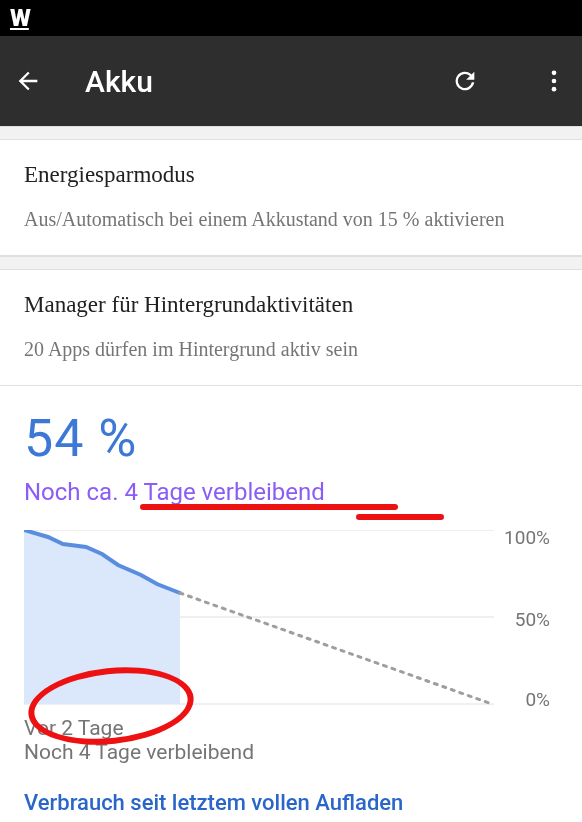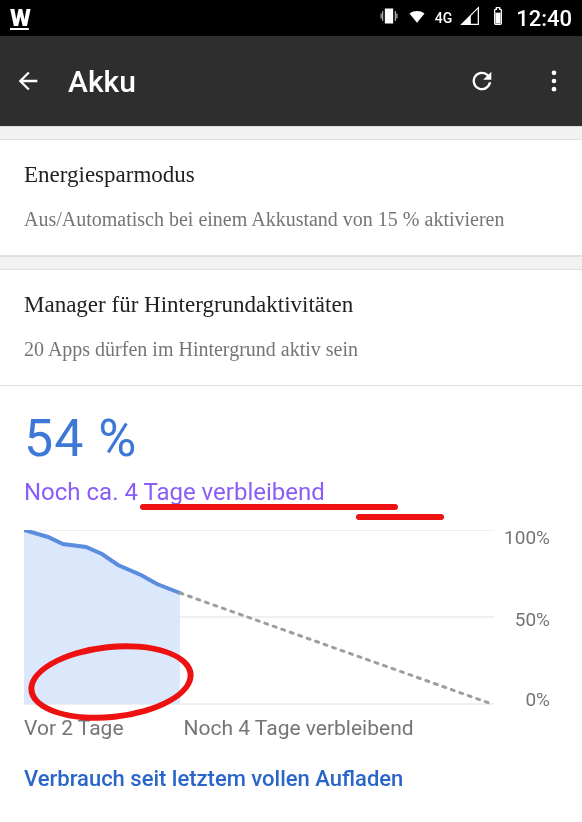--- a/index.html
+++ b/index.html
@@ -5,21 +5,21 @@
   * { margin: 0; padding: 0; box-sizing: border-box; }
   html, body { width: 582px; height: 822px; font-family: Roboto, "Helvetica Neue", Arial, sans-serif; background: #fff; color: #212121; overflow: hidden; }
   
   .status-bar { height: 36px; background: #000; color: #fff; display: flex; align-items: center; justify-content: space-between; padding: 0 10px; font-size: 20px; }
   .status-left { display: flex; align-items: center; gap: 6px; }
   .status-right { display: flex; align-items: center; gap: 8px; }
   .w-logo { font-weight: 900; font-size: 24px; letter-spacing: -2px; text-decoration: underline; text-underline-offset: 2px; }
   .clock { font-size: 22px; font-weight: 500; }
   .icon-svg { width: 20px; height: 20px; }
   
-  .header { height: 90px; background: #2e2e2e; color: #fff; display: flex; align-items: center; padding: 0 14px; gap: 26px; }
+  .header { height: 90px; background: #2e2e2e; color: #fff; display: flex; align-items: center; padding: 0 14px; gap: 43px; }
   .header .title { font-size: 30px; font-weight: 500; flex: 1; }
   .header .hicon { width: 28px; height: 28px; display:flex; align-items:center; justify-content:center; }
   .header .hicon svg { width: 28px; height: 28px; }
   
   .section { border-bottom: 1px solid #e0e0e0; padding: 22px 24px; background: #fff; font-family: Liberation Serif, serif; }
   .section-title { font-size: 23px; color: #212121; margin-bottom: 6px; }
   .section-sub { font-size: 20px; color: #757575; line-height: 1.35; margin-top: 18px; }
   
   .battery-section { padding: 22px 24px 0 24px; position: relative; }
   .pct { font-size: 52px; color: #3d78d6; font-weight: 400; letter-spacing: 1px; }
@@ -28,59 +28,33 @@
   .red-underline { position: absolute; height: 6px; background: #e11; border-radius: 3px; }
   .red-underline.u1 { width: 258px; left: 140px; top: 118px; }
   .red-underline.u2 { width: 88px; left: 356px; top: 128px; }
   
   .chart-wrap { position: relative; margin-top: 24px; height: 180px; }
   .chart-svg { position: absolute; left: 0; top: 0; }
   .ylabel { position: absolute; right: 8px; font-size: 19px; color: #757575; }
   .ylabel.y100 { top: -4px; }
   .ylabel.y50 { top: 78px; margin-left: 16px; }
   .ylabel.y0 { top: 158px; }
-  .xlabels { display: flex; margin-top: 6px; font-size: 21px; color: #757575; }
+  .xlabels { display: flex; margin-top: 6px; font-size: 21px; color: #757575; flex-direction: column; }
   .xlabels .xl-left { margin-right: 60px; }
   
   .red-circle { position: absolute; border: 6px solid #e11; border-radius: 50%; width: 166px; height: 76px; left: 4px; bottom: 20px; transform: rotate(-6deg); pointer-events: none; }
   .link { color: #2a66c9; font-size: 22px; font-weight: 500; margin-top: 26px; }
   .gap { height: 14px; background: #f2f2f2; border-top: 1px solid #e0e0e0; border-bottom: 1px solid #e0e0e0; }
 </style>
 </head>
 <body>
 
 <div class="status-bar">
   <div class="status-left">
     <span class="w-logo">W</span>
-  </div>
-  <div class="status-right">
-    <span>
-      <svg class="icon-svg" viewBox="0 0 24 24" fill="#fff">
-          <path d="M7 3h10v18H7zM4 6h1v12H4zM2 9h1v6H2zM19 6h1v12h-1zM21 9h1v6h-1z"></path>
-        </svg>
-    </span>
-    <span>
-      <svg class="icon-svg" viewBox="0 0 24 24" fill="#fff">
-          <path d="M12 20l9-11c-5-4-13-4-18 0l9 11z"></path>
-        </svg>
-    </span>
-    <span style="font-size:14px;font-weight:500">4G</span>
-    <span>
-      <svg class="icon-svg" viewBox="0 0 24 24">
-          <path d="M2 22L22 2v20H2z" fill="none" stroke="#fff" stroke-width="1.5"></path>
-          <path d="M2 22L13 11v11H2z" fill="#fff"></path>
-        </svg>
-    </span>
-    <span>
-      <svg class="icon-svg" viewBox="0 0 24 24" fill="#fff">
-          <path d="M15 4h-1V2h-4v2H9c-.6 0-1 .4-1 1v16c0 .6.4 1 1 1h6c.6 0 1-.4 1-1V5c0-.6-.4-1-1-1z" fill="none" stroke="#fff" stroke-width="1.5"></path>
-          <rect x="9" y="8" width="6" height="13" fill="#fff"></rect>
-        </svg>
-    </span>
-    <span class="clock">12:40</span>
   </div>
 </div>
 
 <div class="header">
   <div class="hicon">
     <svg viewBox="0 0 24 24" fill="#fff">
         <path d="M20 11H7.8l5.6-5.6L12 4l-8 8 8 8 1.4-1.4L7.8 13H20z"></path>
       </svg>
   </div>
   <div class="title">Akku</div>

